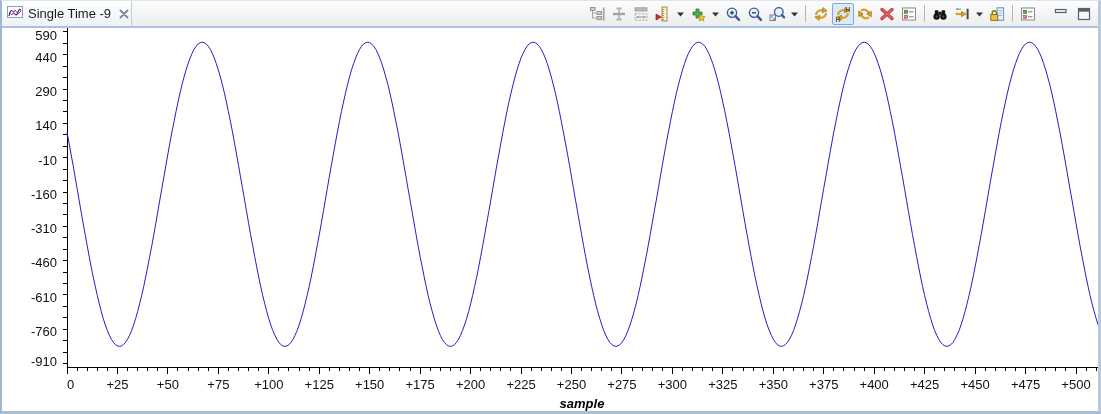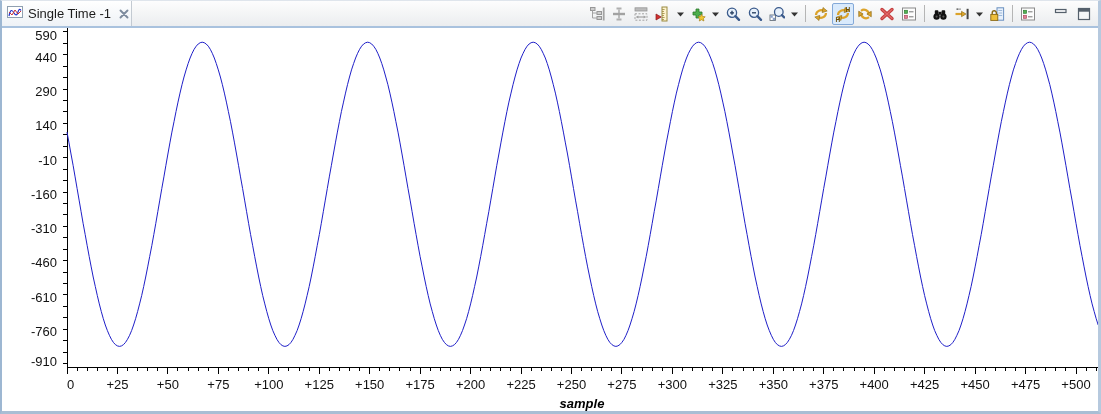--- a/index.html
+++ b/index.html
@@ -41,21 +41,21 @@
 <body>
 
 <div class="frame">
   <div class="header">
     <div class="tab">
       <span class="icon16"><svg width="16" height="16" viewBox="0 0 16 16" xmlns="http://www.w3.org/2000/svg">
             <rect x="0.5" y="2.5" width="15" height="11" fill="#ffffff" stroke="#8fa0b0"></rect>
     <path d="M2,12 C3.5,5 5,5.5 7,9 C8.5,11.5 10,12 11,8 C12,4.5 13,5 14,6.5" fill="none" stroke="#2233cc" stroke-width="1.2"></path>
     <path d="M2,8 L5,11 L8,6 L11,10 L14,7" fill="none" stroke="#cc3333" stroke-width="1"></path>
           </svg></span>
-      <span class="tab-title">Single Time -1</span>
+      <span class="tab-title">Single Time -9</span>
       <span class="close">
           <svg width="16" height="16" viewBox="0 0 16 16" xmlns="http://www.w3.org/2000/svg">
             <path d="M4.5,4.5 L11.5,11.5 M11.5,4.5 L4.5,11.5" stroke="#7d8b9d" stroke-width="1.9" stroke-linecap="round"></path>
           </svg>
         </span>
     </div>
     <div class="toolbar">
         <div class="tgroup">
           <div class="tbtn">
             <span style="display: flex; opacity: 0.9;">

